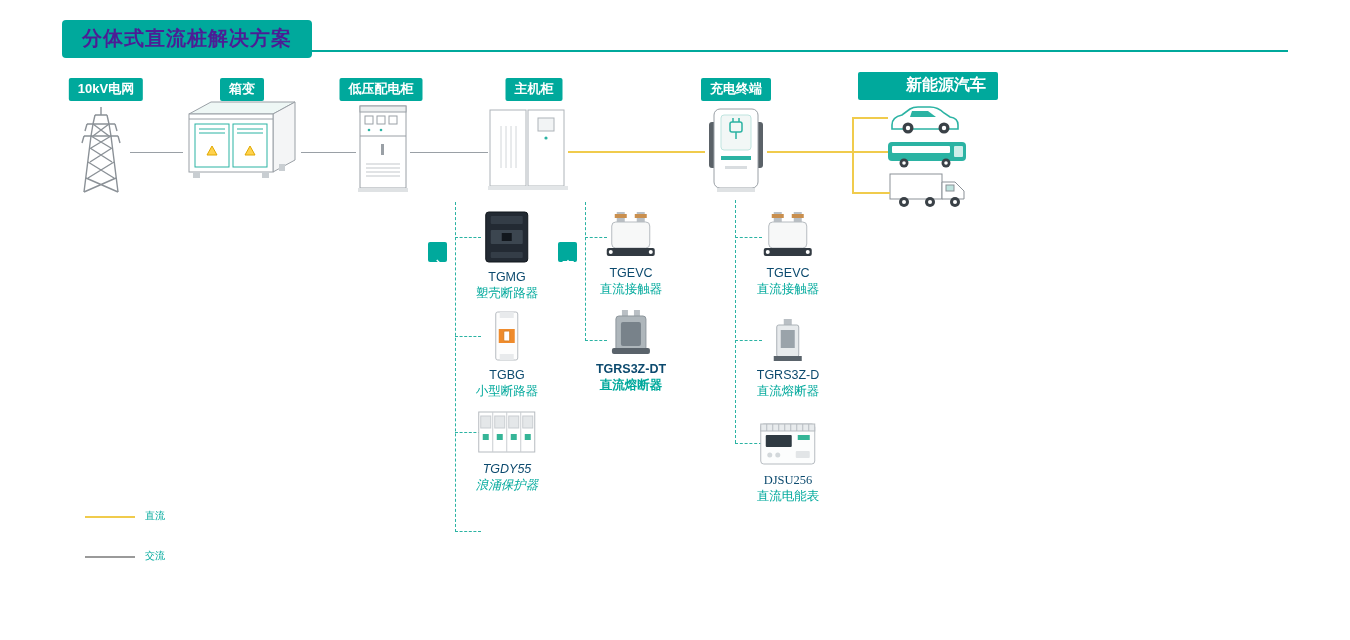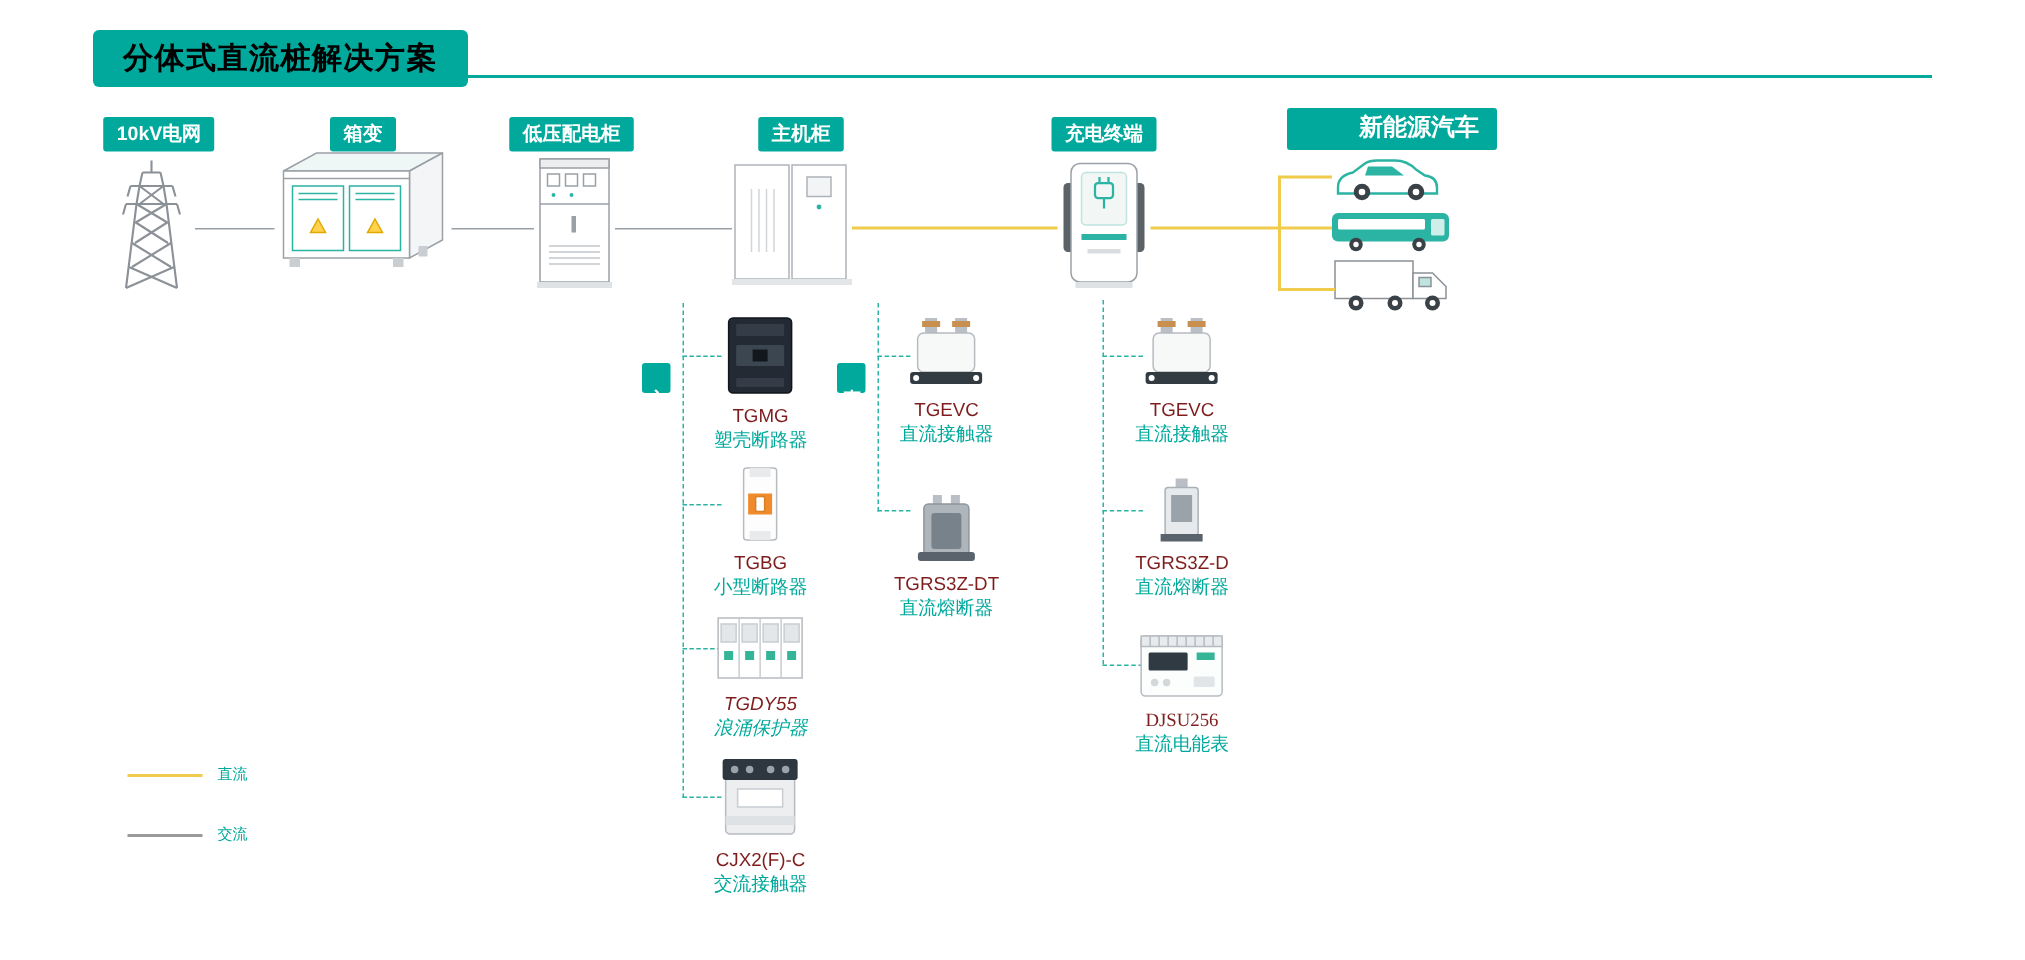--- a/index.html
+++ b/index.html
@@ -1,19 +1,19 @@
 <!DOCTYPE html>
 <html><head>
 <meta charset="utf-8">
 <style>
   * { margin:0; padding:0; box-sizing:border-box; }
   html,body { background:#ffffff; font-family:"Liberation Sans","DejaVu Sans",sans-serif; }
   #page { position:relative; width:1350px; height:640px; background:#ffffff; overflow:hidden; }
 
-  .title-banner { position:absolute; left:62px; top:20px; background:#00A99C; color:#000000;
+  .title-banner { position:absolute; left:62px; top:20px; background:#00A99C; color:#4c1d95;
     font-size:20px; font-weight:bold; padding:5px 20px 6px; border-radius:4px; letter-spacing:1px; z-index:2; white-space:nowrap; }
   .title-line { position:absolute; left:62px; top:50px; width:1226px; height:2px; background:#00A99C; }
 
   .chain-label { position:absolute; transform:translateX(-50%); background:#00A99C; color:#fff;
     font-size:13px; font-weight:bold; padding:2px 9px 3px; border-radius:2px; white-space:nowrap; }
   .chain-label.big { font-size:16px; padding:3px 12px 4px; }
 
   .icon { position:absolute; line-height:0; }
 
   .line { position:absolute; }
@@ -24,21 +24,21 @@
 
   .dash-v { position:absolute; border-left:1px dashed #2bb3a3; width:0; }
   .dash-h { position:absolute; border-top:1px dashed #2bb3a3; height:0; }
 
   .side-tab { position:absolute; background:#00A99C; color:#fff; writing-mode:vertical-rl;
     text-orientation:upright; font-size:12px; font-weight:bold; padding:7px 3px; border-radius:2px;
     line-height:1.1; letter-spacing:2px; }
 
   .product { position:absolute; transform:translateX(-50%); display:flex; flex-direction:column; align-items:center; }
   .p-icon { line-height:0; }
-  .p-model { color:#7f1d1d; font-size:12.5px; margin-top:6px; line-height:1.25; white-space:nowrap; text-align:center; }
+  .p-model { color:#0c4a6e; font-size:12.5px; margin-top:6px; line-height:1.25; white-space:nowrap; text-align:center; }
   .p-name  { color:#00A99C; font-size:12.5px; line-height:1.25; white-space:nowrap; text-align:center; }
 
   .legend-label { position:absolute; color:#00A99C; font-size:10px; white-space:nowrap; }
 </style>
 </head>
 <body>
 
 <div id="page">
 
   <div class="title-line"></div>
@@ -229,55 +229,39 @@
         <rect x="6" y="26" width="6" height="6" fill="#35b597"></rect>
         <rect x="20" y="26" width="6" height="6" fill="#35b597"></rect>
         <rect x="34" y="26" width="6" height="6" fill="#35b597"></rect>
         <rect x="48" y="26" width="6" height="6" fill="#35b597"></rect>
       </svg>
     </div>
     <div class="p-model">TGDY55</div>
     <div class="p-name">浪涌保护器</div>
   </div>
 
-  <div class="product" style="left:507px; top:502px;">
-    <div class="p-icon">
-      <svg width="58" height="58" viewBox="0 0 58 58">
-        <rect x="6" y="14" width="46" height="40" rx="3" fill="#eceef0" stroke="#b6bbc0"></rect>
-        <rect x="4" y="4" width="50" height="14" rx="2" fill="#2e363f"></rect>
-        <circle cx="12" cy="11" r="2.5" fill="#9aa2aa"></circle>
-        <circle cx="22" cy="11" r="2.5" fill="#9aa2aa"></circle>
-        <circle cx="36" cy="11" r="2.5" fill="#9aa2aa"></circle>
-        <circle cx="46" cy="11" r="2.5" fill="#9aa2aa"></circle>
-        <rect x="14" y="24" width="30" height="12" fill="#ffffff" stroke="#c9cdd1"></rect>
-        <rect x="6" y="42" width="46" height="6" fill="#dfe2e5"></rect>
-      </svg>
-    </div>
-    <div class="p-model">CJX2(F)-C</div>
-    <div class="p-name">交流接触器</div>
-  </div>
 
   <div class="product" style="left:631px; top:210px;">
     <div class="p-icon">
       <svg width="50" height="50" viewBox="0 0 50 50">
         <rect x="11" y="2" width="8" height="10" fill="#b9bfc4"></rect>
         <rect x="31" y="2" width="8" height="10" fill="#b9bfc4"></rect>
         <rect x="9" y="4" width="12" height="4" fill="#c98f4e"></rect>
         <rect x="29" y="4" width="12" height="4" fill="#c98f4e"></rect>
         <rect x="6" y="12" width="38" height="26" rx="4" fill="#f7f8f8" stroke="#b6bbc0"></rect>
         <rect x="1" y="38" width="48" height="8" rx="2" fill="#323a42"></rect>
         <circle cx="5" cy="42" r="2" fill="#ffffff"></circle>
         <circle cx="45" cy="42" r="2" fill="#ffffff"></circle>
       </svg>
     </div>
     <div class="p-model">TGEVC</div>
     <div class="p-name">直流接触器</div>
   </div>
 
-  <div class="product" style="left:631px; top:328px;">
+  <div class="product" style="left:631px; top:308px;font-weight:bold;">
     <div class="p-icon">
       <svg width="42" height="48" viewBox="0 0 42 48">
         <rect x="12" y="2" width="6" height="8" fill="#b9bfc4"></rect>
         <rect x="24" y="2" width="6" height="8" fill="#b9bfc4"></rect>
         <rect x="6" y="8" width="30" height="36" rx="3" fill="#aeb6bb" stroke="#8d969c"></rect>
         <rect x="11" y="14" width="20" height="24" rx="2" fill="#78828a"></rect>
         <rect x="2" y="40" width="38" height="6" rx="2" fill="#5a636b"></rect>
       </svg>
     </div>
     <div class="p-model">TGRS3Z-DT</div>

